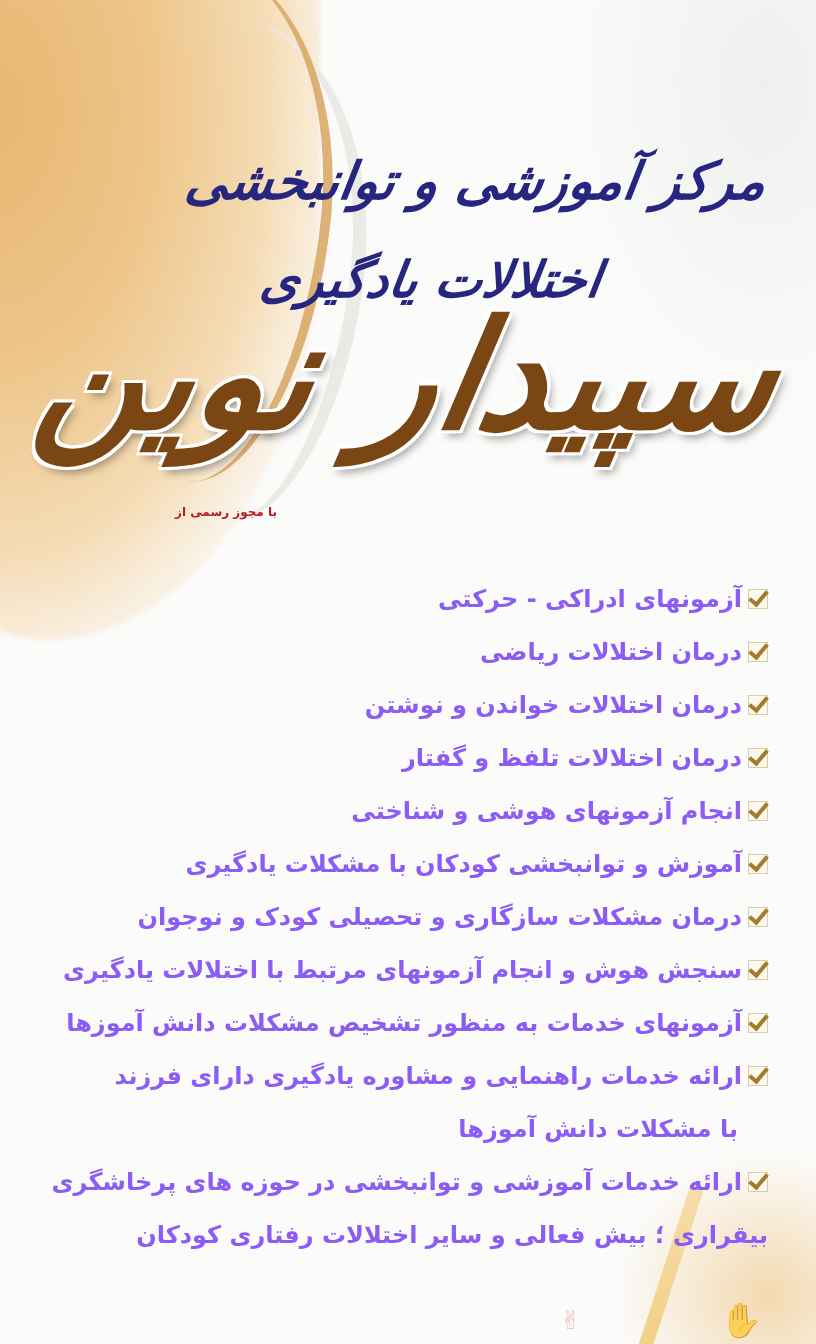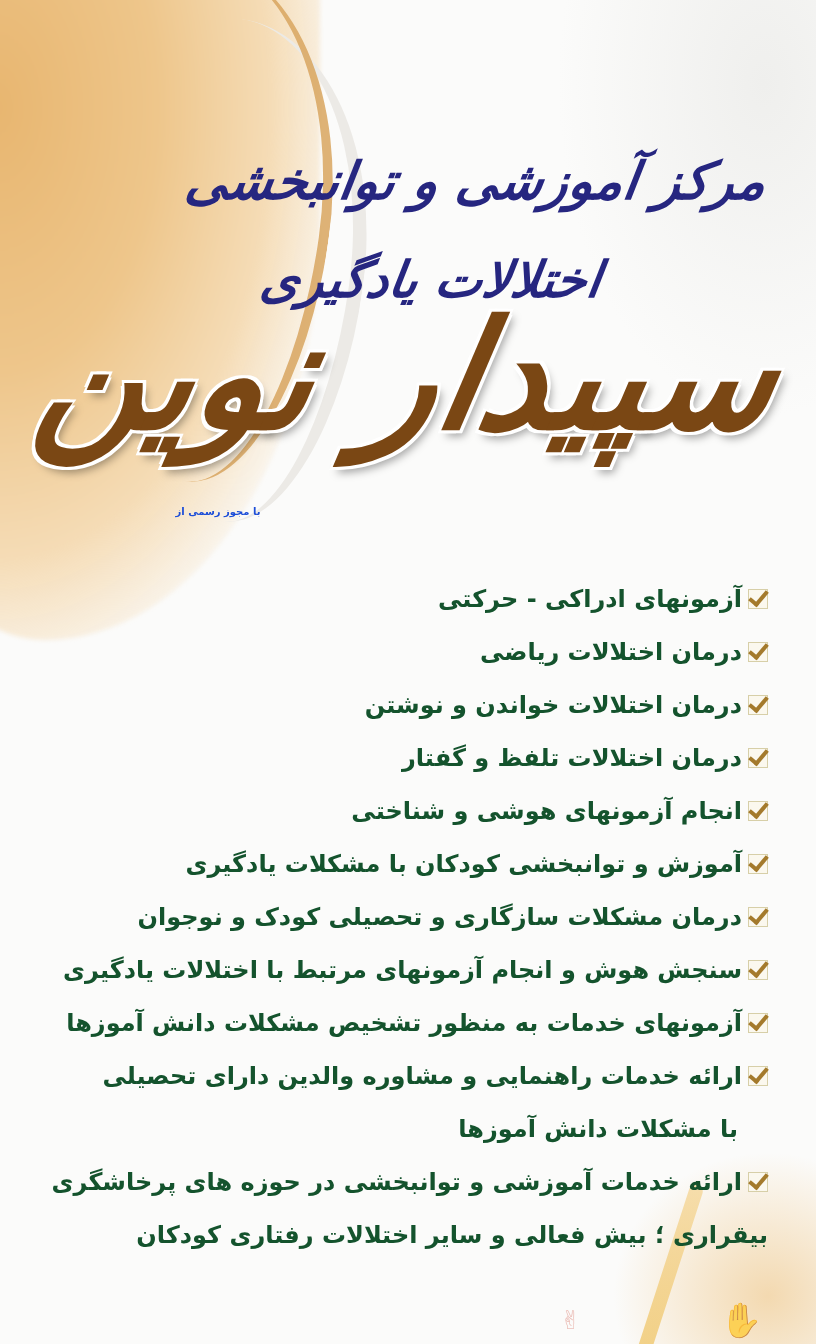--- a/index.html
+++ b/index.html
@@ -57,32 +57,32 @@
   .brand {
     position: absolute; direction: rtl; white-space: nowrap;
     right: 40px; top: 300px; font-size: 150px; line-height: 1;
     font-family: "DejaVu Serif", serif; font-weight: bold; font-style: italic;
     color: #7a4714;
     text-shadow: 3px 3px 0 #fff, -3px -3px 0 #fff, 3px -3px 0 #fff, -3px 3px 0 #fff, 5px 6px 8px rgba(0,0,0,.35);
     transform: skewX(-10deg);
   }
 
   .license {
-    position: absolute; left: 68px; top: 500px; width: 300px; direction: rtl;
-    text-align: center; font-weight: bold; font-size: 10px; color: #1d4ed8; line-height: 24px;
+    position: absolute; left: 76px; top: 500px; width: 300px; direction: rtl;
+    text-align: center; font-weight: bold; font-size: 12px; color: #b91c1c; line-height: 24px;
   }
 
   
   .services {
     position: absolute; right: 48px; top: 572px; width: 740px;
     direction: rtl; list-style: none; margin: 0; padding: 0;
   }
   .svc {
     display: flex; align-items: center; justify-content: flex-start;
-    height: 53px; font-weight: bold; font-size: 24px; color: #14532d; white-space: nowrap;
+    height: 53px; font-weight: bold; font-size: 24px; color: #8b5cf6; white-space: nowrap;
   }
   .svc.cont { padding-right: 30px; }
   .check {
     width: 18px; height: 18px; margin-left: 6px; flex: 0 0 auto;
     border: 1px solid #d7cfa8; background: #fbf8ee; position: relative;
   }
   .check::after {
     content: ""; position: absolute; left: 4px; top: -3px; width: 7px; height: 15px;
     border-right: 4px solid #a47a2c; border-bottom: 4px solid #a47a2c;
     transform: rotate(40deg);
@@ -141,21 +141,21 @@
     <li class="svc">
         <span class="check"></span>
         <span>سنجش هوش و انجام آزمونهای مرتبط با اختلالات یادگیری</span>
       </li>
     <li class="svc">
         <span class="check"></span>
         <span>آزمونهای خدمات به منظور تشخیص مشکلات دانش آموزها</span>
       </li>
     <li class="svc">
         <span class="check"></span>
-        <span>ارائه خدمات راهنمایی و مشاوره والدین دارای تحصیلی</span>
+        <span>ارائه خدمات راهنمایی و مشاوره یادگیری دارای فرزند</span>
       </li>
     <li class="svc cont">
         <span>با مشکلات دانش آموزها</span>
       </li>
     <li class="svc">
         <span class="check"></span>
         <span>ارائه خدمات آموزشی و توانبخشی در حوزه های پرخاشگری</span>
       </li>
     <li class="svc cont" style="padding-right:0">
         <span>بیقراری ؛ بیش فعالی و سایر اختلالات رفتاری کودکان</span>

